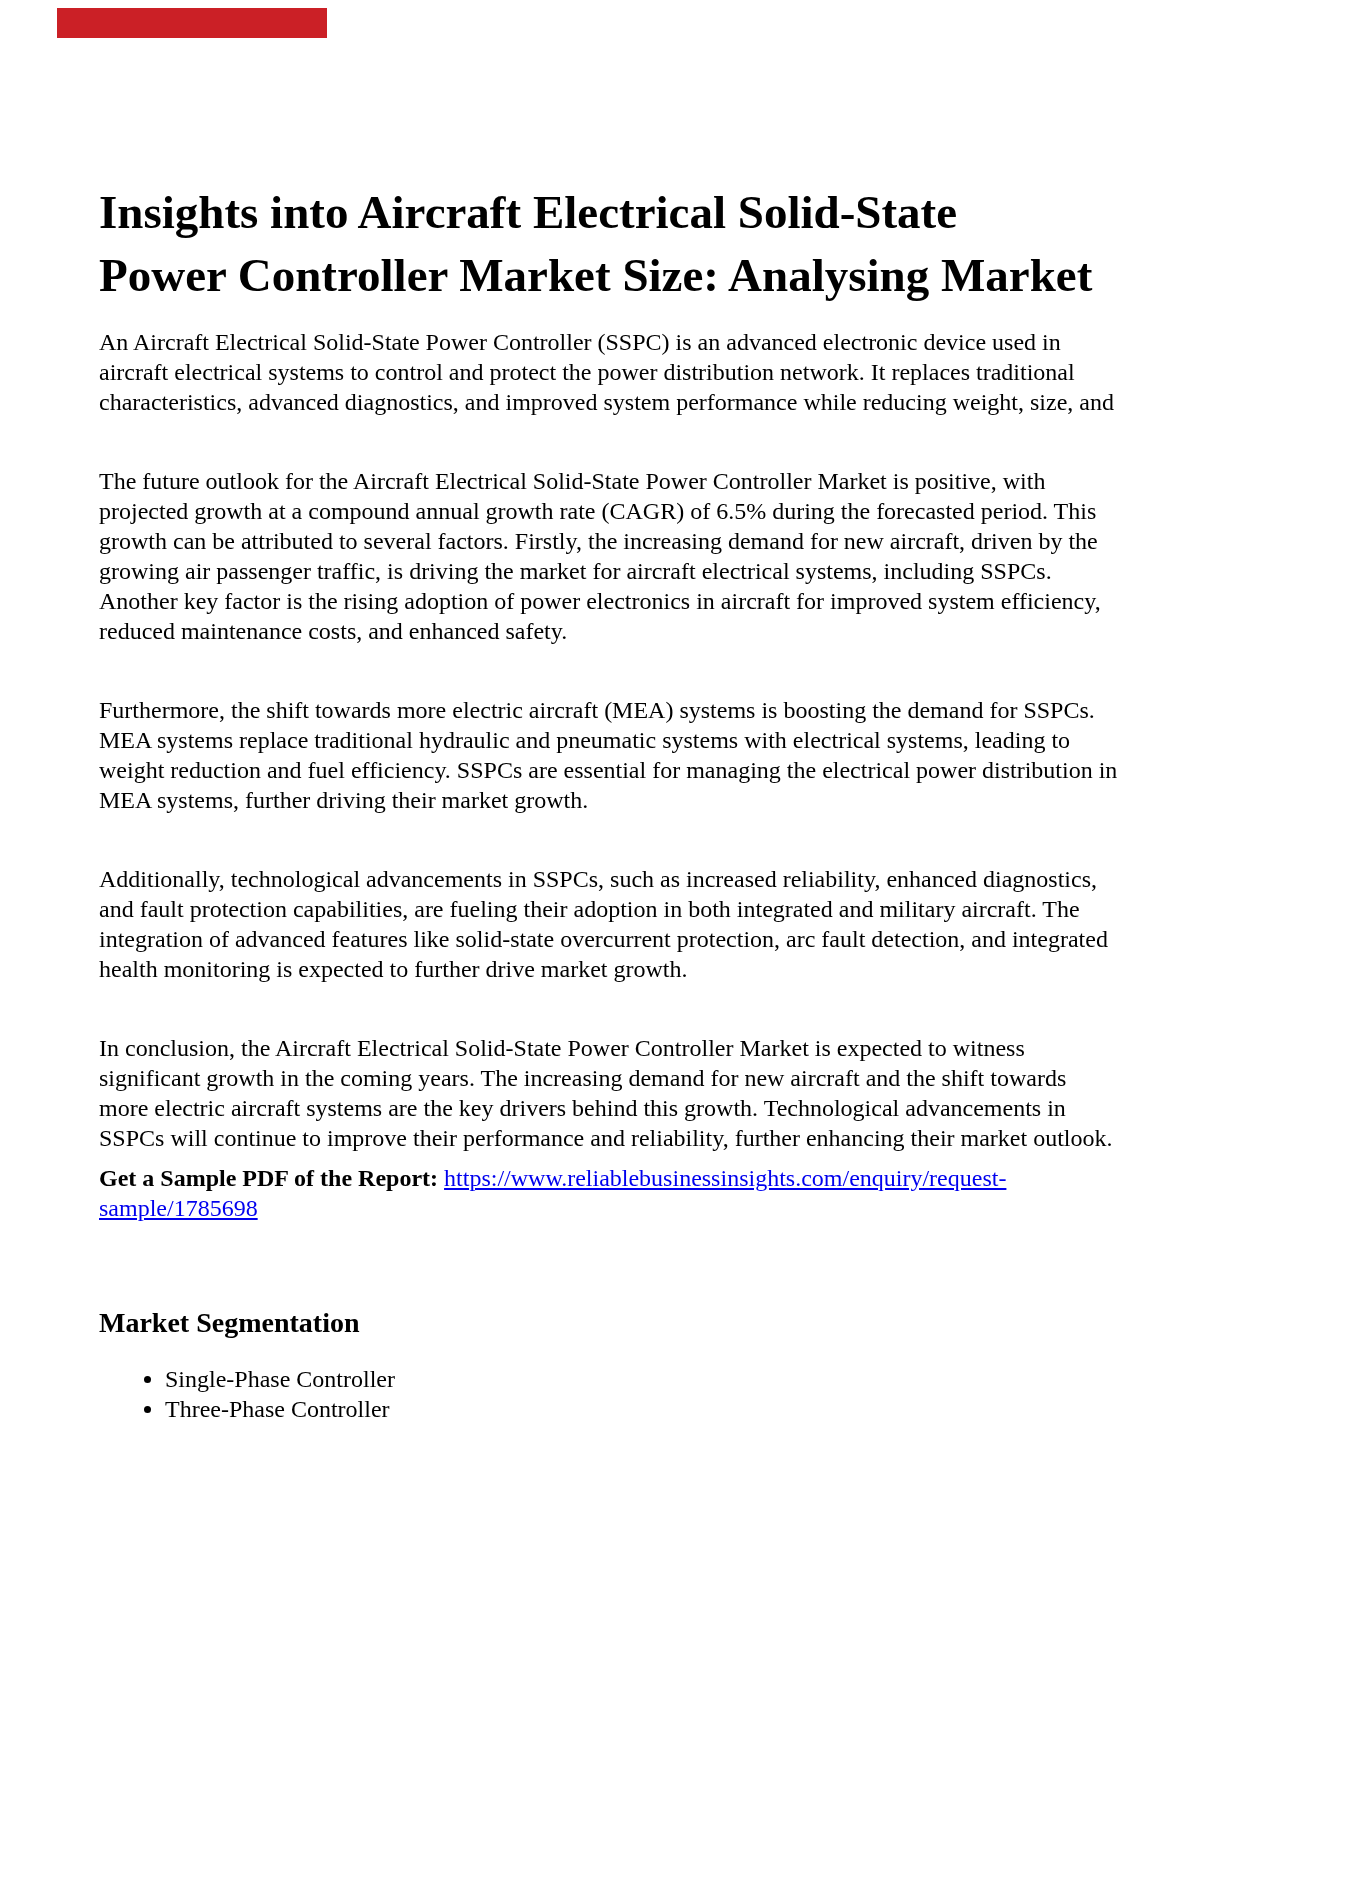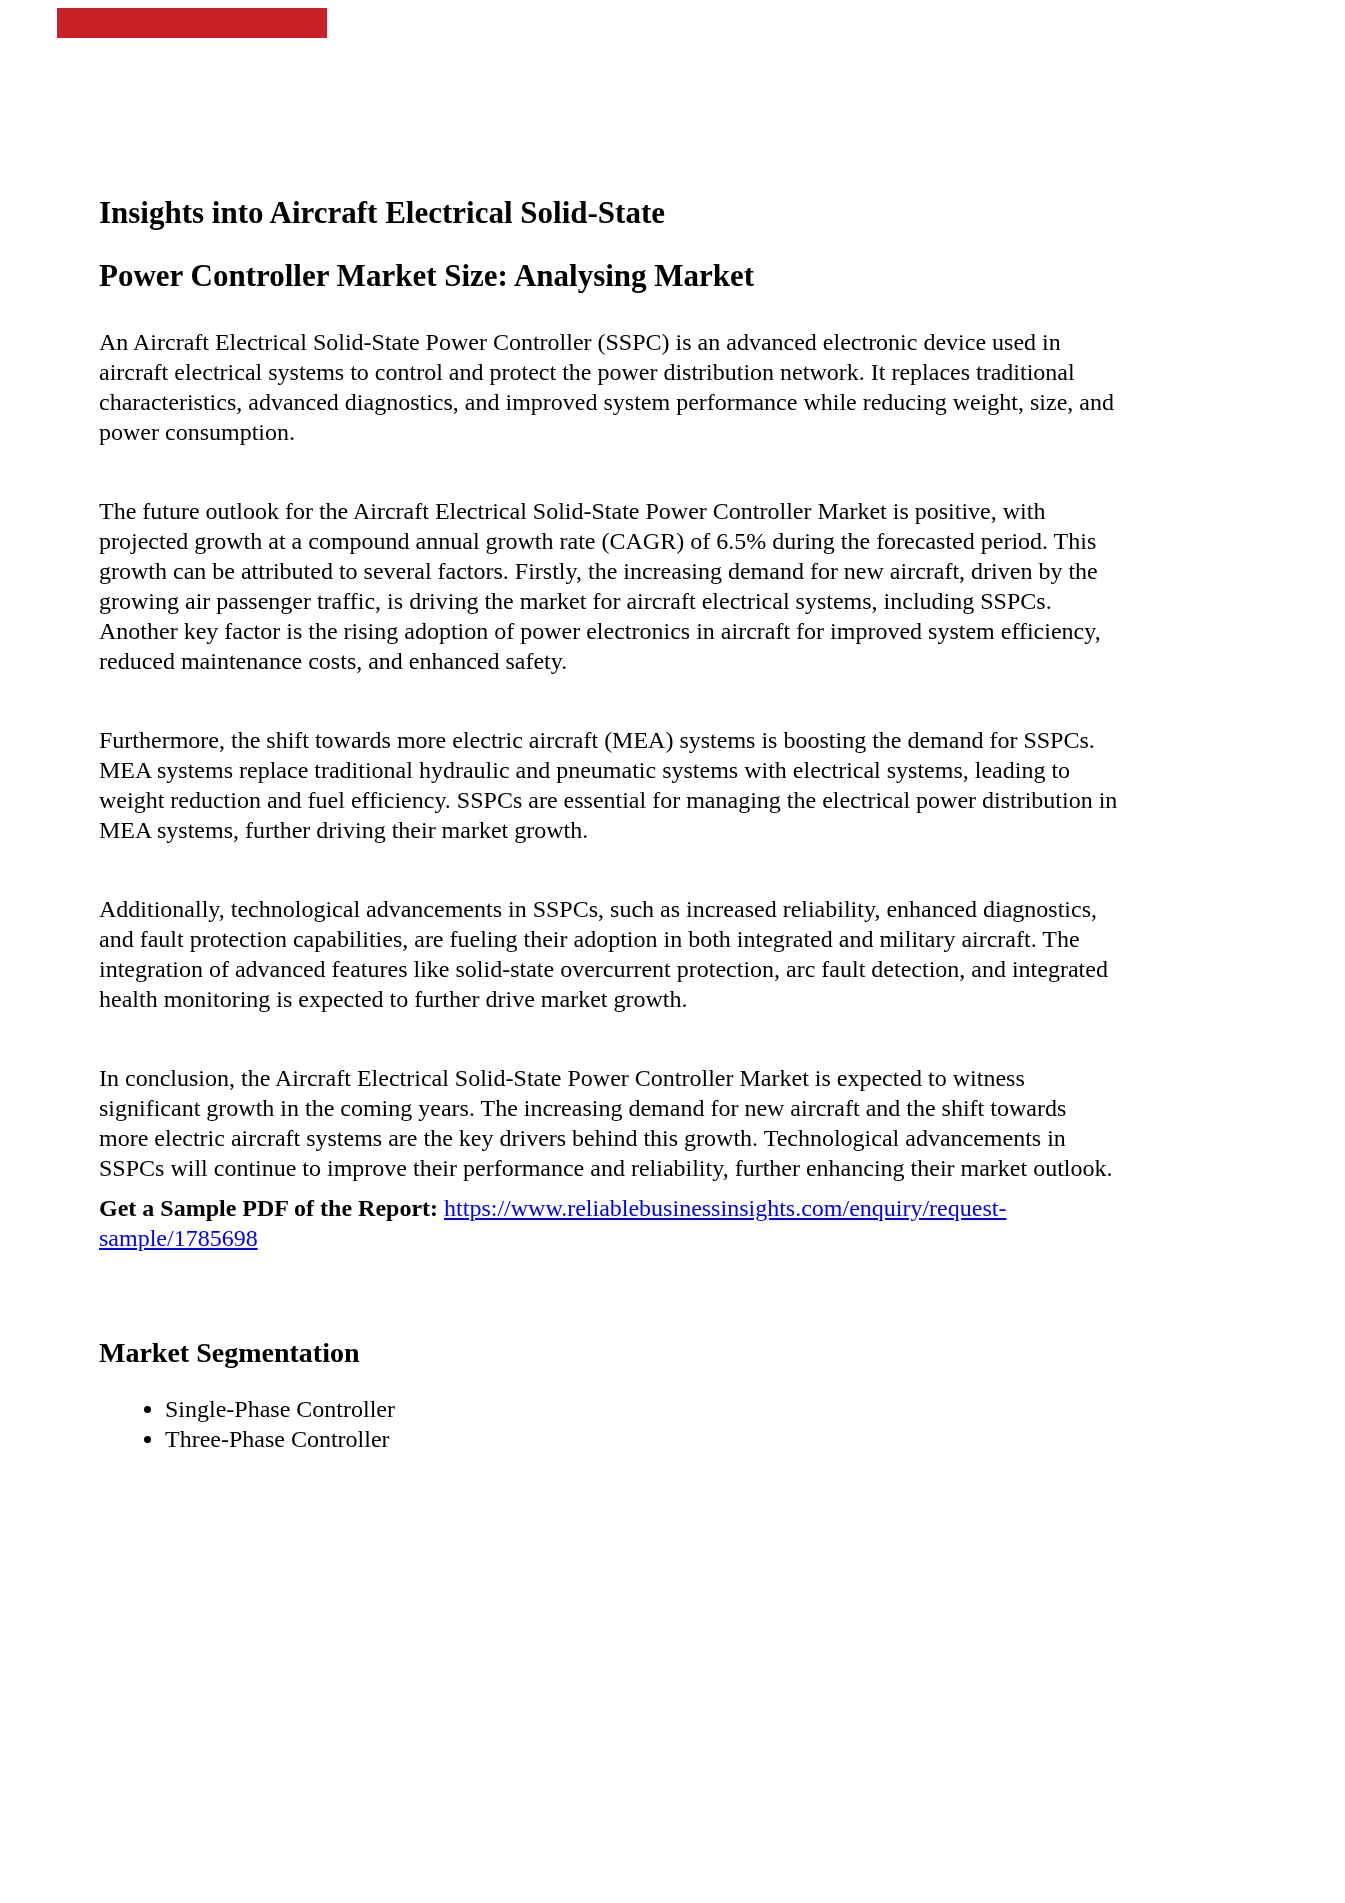--- a/index.html
+++ b/index.html
@@ -21,21 +21,21 @@
   }
   #content {
     position: absolute;
     left: 99px;
     top: 0;
     width: 1150px;
   }
   .ln { display: block; white-space: nowrap; }
   h1#title {
     margin: 181px 0 4px 0;
-    font-size: 31px;
+    font-size: 47px;
     line-height: 63px;
     font-weight: bold;
     letter-spacing: 0;
   }
   h2.section-heading {
     font-size: 28px;
     line-height: 32px;
     font-weight: bold;
   }
   #overview-heading { margin: 43px 0 0 0; }
@@ -76,21 +76,20 @@
     <h1 id="title">
       <span class="ln">Insights into Aircraft Electrical Solid-State</span>
       <span class="ln">Power Controller Market Size: Analysing Market</span>
     </h1>
 
 
     <p id="p1" class="body-par">
         <span class="ln">An Aircraft Electrical Solid-State Power Controller (SSPC) is an advanced electronic device used in</span>
         <span class="ln">aircraft electrical systems to control and protect the power distribution network. It replaces traditional</span>
         <span class="ln">characteristics, advanced diagnostics, and improved system performance while reducing weight, size, and</span>
-        <span class="ln">power consumption.</span>
       </p>
 
     <p class="body-par">
         <span class="ln">The future outlook for the Aircraft Electrical Solid-State Power Controller Market is positive, with</span>
         <span class="ln">projected growth at a compound annual growth rate (CAGR) of 6.5% during the forecasted period. This</span>
         <span class="ln">growth can be attributed to several factors. Firstly, the increasing demand for new aircraft, driven by the</span>
         <span class="ln">growing air passenger traffic, is driving the market for aircraft electrical systems, including SSPCs.</span>
         <span class="ln">Another key factor is the rising adoption of power electronics in aircraft for improved system efficiency,</span>
         <span class="ln">reduced maintenance costs, and enhanced safety.</span>
       </p>

